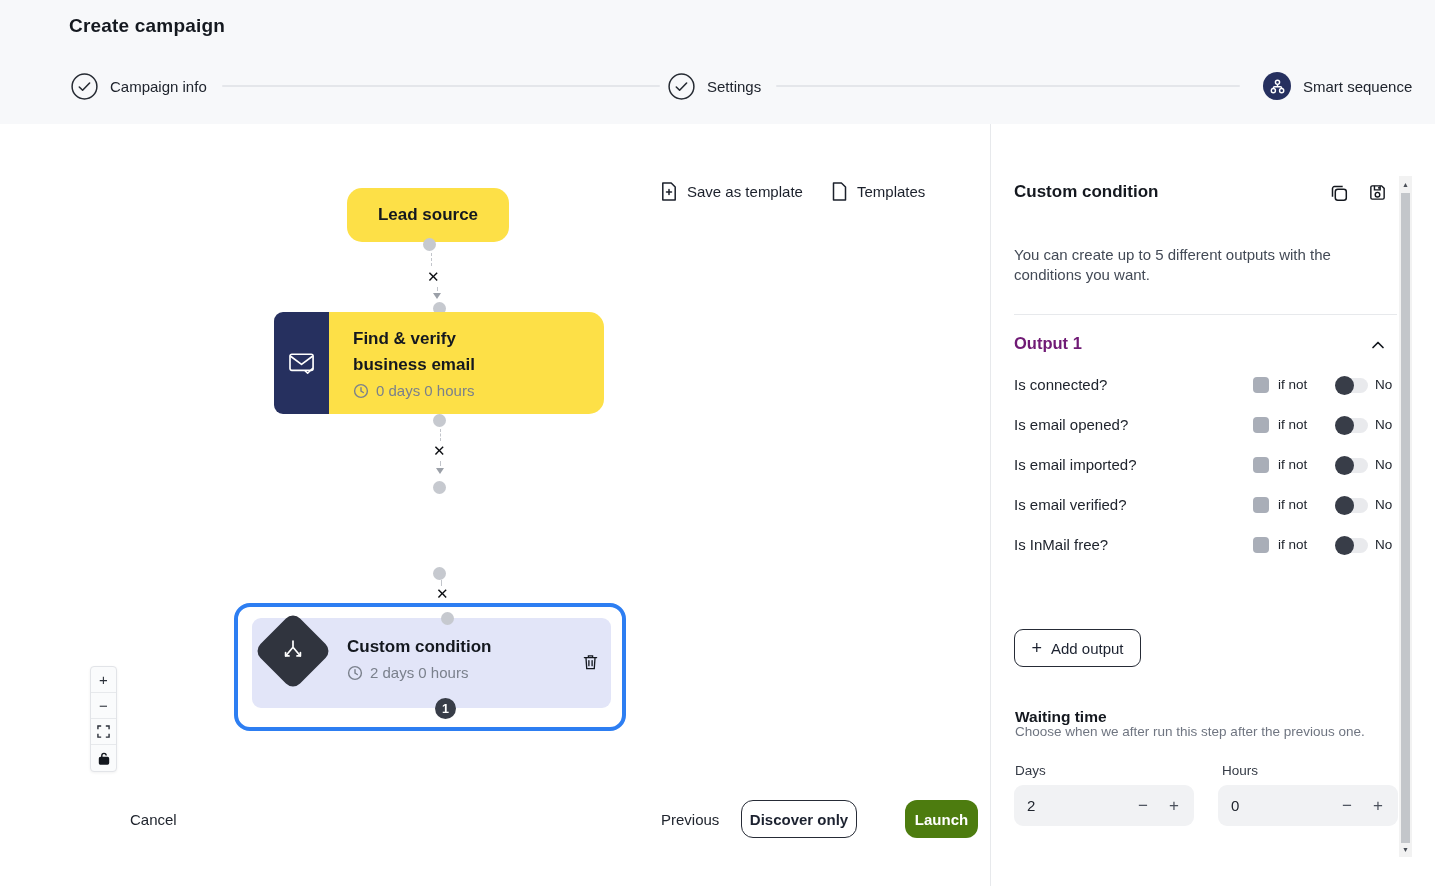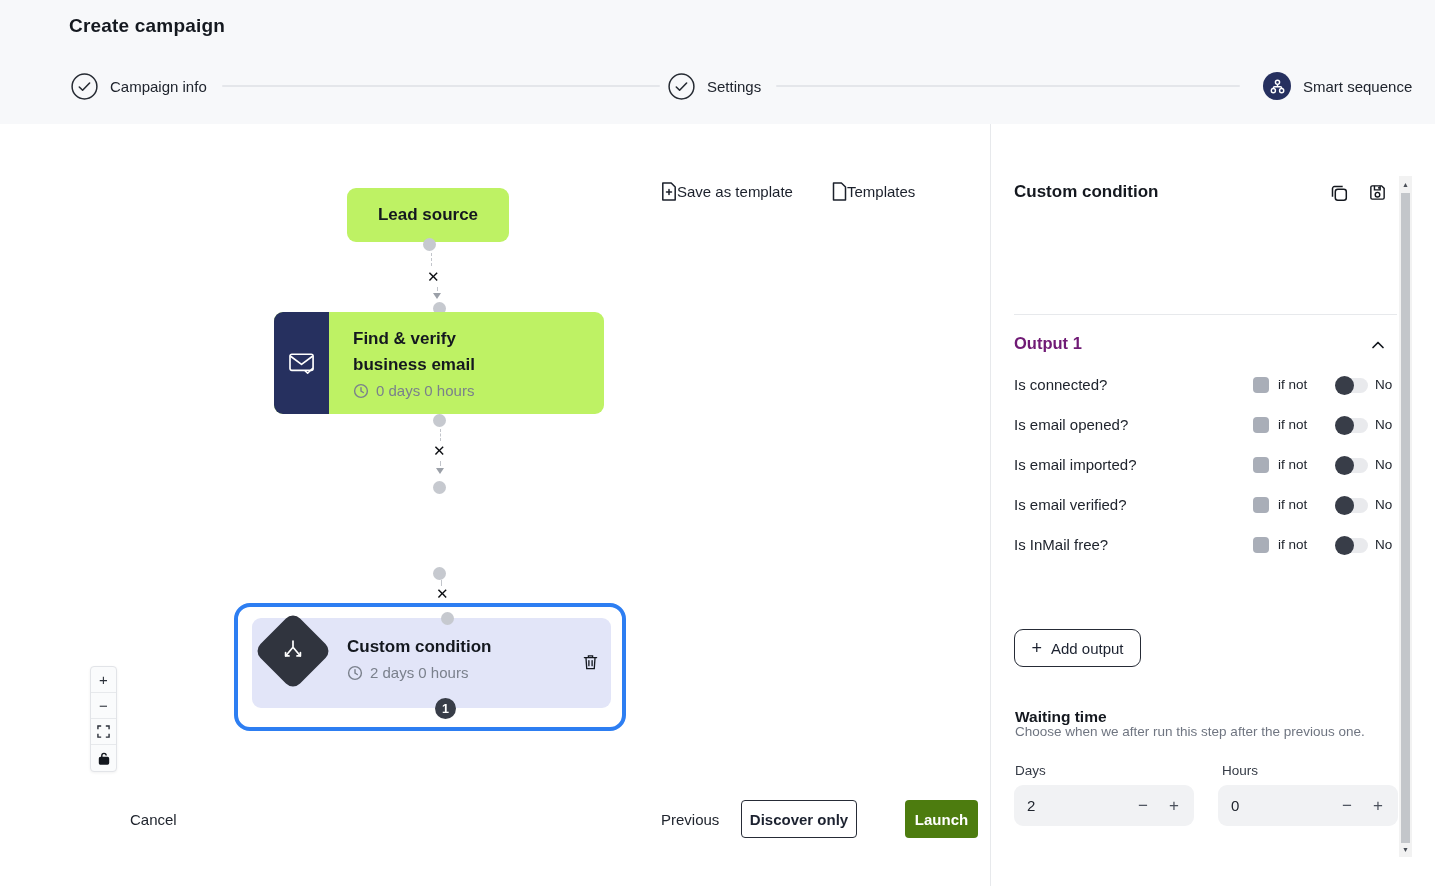--- a/index.html
+++ b/index.html
@@ -9,23 +9,23 @@
     font-family:"Liberation Sans","DejaVu Sans",sans-serif; color:#1b202b; background:#fff;
   }
   
   .header { position:absolute; left:0; top:0; width:1435px; height:124px; background:#f7f8fa; }
   .page-title { position:absolute; left:69px; top:15px; font-size:19px; font-weight:700; color:#14181f; letter-spacing:.2px; }
   .step { position:absolute; display:flex; align-items:center; gap:12px; height:28px; }
   .step-label { font-size:15px; color:#20252e; }
   .step-line { position:absolute; top:85px; height:2px; background:#e4e6ea; border-radius:1px; }
   .seq-circle { width:28px; height:28px; border-radius:50%; background:#26305f; display:flex; align-items:center; justify-content:center; }
   
-  .tool-btn { position:absolute; display:flex; align-items:center; font-size:15px; color:#1b202b; cursor:pointer; }
-  
-  .node { position:absolute; background:#bef264; border-radius:9px; }
+  .tool-btn { position:absolute; display:flex; align-items:center; gap:10px; font-size:15px; color:#1b202b; cursor:pointer; }
+  
+  .node { position:absolute; background:#fde047; border-radius:15px; }
   .node-lead { left:347px; top:188px; width:162px; height:54px; display:flex; align-items:center; justify-content:center; font-size:17px; font-weight:700; color:#14181f; }
   .node-step { display:flex; }
   .icon-block { width:55px; border-radius:9px 0 0 9px; background:#26305f; display:flex; align-items:center; justify-content:center; flex:0 0 55px; }
   .node-body { padding:14px 18px 12px 24px; }
   .node-title { font-size:17px; font-weight:700; color:#14181f; line-height:26px; }
   .node-delay { display:flex; align-items:center; gap:7px; margin-top:4px; font-size:15px; color:#7a808c; }
   .dot { position:absolute; width:13px; height:13px; border-radius:50%; background:#c6c9cf; }
   .dash-line { position:absolute; width:0; border-left:1.6px dashed #c2c5cb; }
   .conn-x { position:absolute; font-size:15px; font-weight:900; color:#0c0e12; line-height:14px; cursor:pointer; }
   .conn-arrow { position:absolute; width:0; height:0; border-left:4px solid transparent; border-right:4px solid transparent; border-top:6px solid #9ba0a8; }
@@ -36,21 +36,21 @@
   .cc-branch { position:absolute; left:4px; top:-4px; width:74px; height:74px; display:flex; align-items:center; justify-content:center; }
   .cc-text { position:absolute; left:95px; top:16px; }
   .cc-trash { position:absolute; right:8px; top:31px; width:26px; height:26px; display:flex; align-items:center; justify-content:center; cursor:pointer; }
   .cc-badge { position:absolute; left:183px; bottom:-11px; width:21px; height:21px; border-radius:50%; background:#383d48; color:#fff; font-size:12.5px; font-weight:700; display:flex; align-items:center; justify-content:center; }
   
   .zoom-ctrl { position:absolute; left:90px; top:666px; width:27px; background:#fafbfc; border:1px solid #e2e4e8; border-radius:4px; box-shadow:0 1px 3px rgba(0,0,0,.06); }
   .zoom-btn { width:25px; height:26px; display:flex; align-items:center; justify-content:center; border-bottom:1px solid #e7e9ec; color:#2a2f38; font-size:15px; cursor:pointer; }
   .zoom-btn:last-child { border-bottom:none; }
   
   .link-btn { position:absolute; font-size:15px; color:#20252e; cursor:pointer; }
-  .btn { position:absolute; height:38px; border-radius:4px; font-size:15px; font-weight:600; display:flex; align-items:center; justify-content:center; cursor:pointer; }
+  .btn { position:absolute; height:38px; border-radius:12px; font-size:15px; font-weight:600; display:flex; align-items:center; justify-content:center; cursor:pointer; }
   .btn-outline { left:741px; top:800px; width:116px; background:#fff; border:1.4px solid #262b36; color:#1c2230; }
   .btn-primary { left:905px; top:800px; width:73px; background:#4d7c0f; border:none; color:#fff; }
   
   .panel-divider { position:absolute; left:990px; top:124px; width:1px; height:762px; background:#e7e9ec; }
   .panel-title { position:absolute; left:1014px; top:182px; font-size:17px; font-weight:700; color:#14181f; }
   .panel-icon { position:absolute; top:183px; width:20px; height:20px; cursor:pointer; }
   .panel-desc { position:absolute; left:1014px; top:245px; width:340px; font-size:15px; line-height:20px; color:#434a56; }
   .hr { position:absolute; left:1014px; top:314px; width:383px; height:1px; background:#e7e9ec; }
   .output-title { position:absolute; left:1014px; top:334px; font-size:16.5px; font-weight:700; color:#701a75; }
   .chevron { position:absolute; left:1369px; top:336px; width:18px; height:18px; cursor:pointer; }
@@ -236,20 +236,21 @@
   </div>
   <div class="panel-icon" style="left:1368px;">
     <svg width="19" height="19" viewBox="0 0 20 20" fill="none" stroke="#14181f" stroke-width="1.5">
         <path d="M3 4.5A1.5 1.5 0 014.5 3h9.8L17 5.7v9.8a1.5 1.5 0 01-1.5 1.5h-11A1.5 1.5 0 013 15.5z"></path>
         <path d="M6.8 3v4.2h6V3"></path>
         <circle cx="10" cy="12.3" r="2.4"></circle>
         <circle cx="11.6" cy="5.1" r="0.4" fill="#14181f"></circle>
       </svg>
   </div>
 
+  <div class="panel-desc">You can create up to 5 different outputs with the conditions you want.</div>
   <div class="hr"></div>
 
   <div class="output-title">Output 1</div>
   <div class="chevron">
     <svg width="18" height="18" viewBox="0 0 18 18" fill="none" stroke="#14181f" stroke-width="1.7" stroke-linecap="round" stroke-linejoin="round">
         <path d="M4 11.5L9 6.5l5 5"></path>
       </svg>
   </div>
 
   <div class="cond-row" style="top:376px;">

